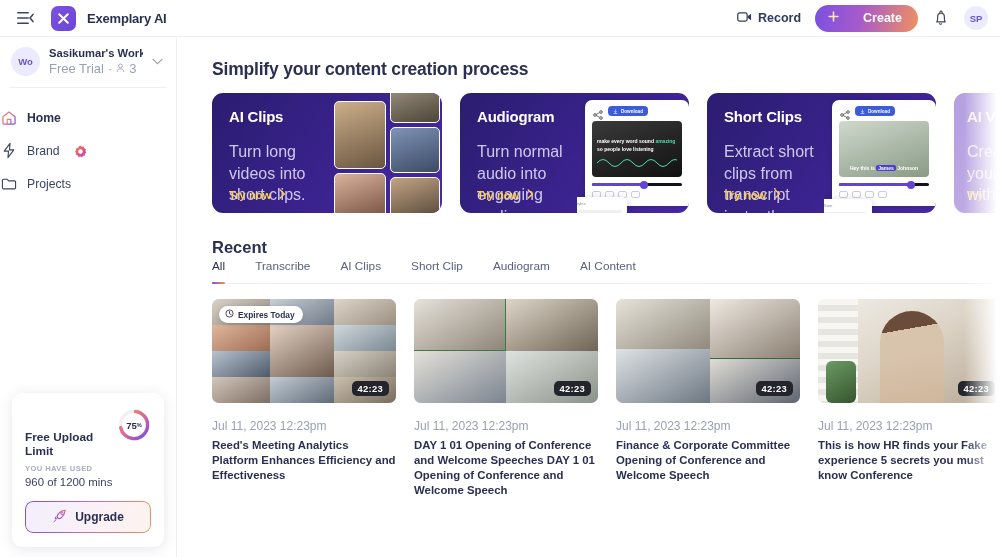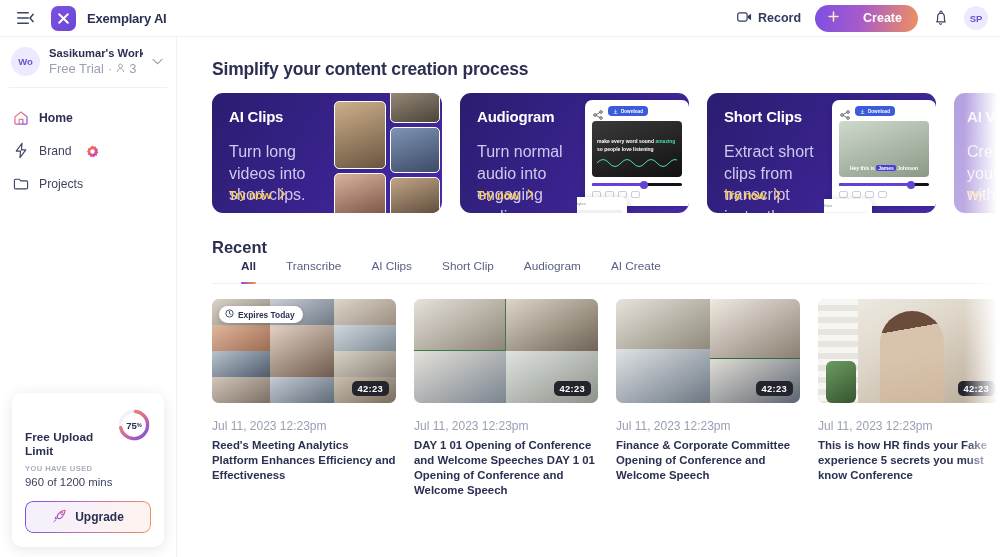--- a/index.html
+++ b/index.html
@@ -91,21 +91,21 @@
   .ws-sub {
     font-size: 13px; color: #9aa0b4; margin-top: 2px;
     display: flex; align-items: center; gap: 4px;
   }
   .ws-chev { color: #9aa0b4; font-size: 10px; padding-right: 3px;}
   .ws-divider { height: 1px; background: #eef0f6; margin: 1px 9px 0 9px; }
 
   .nav { margin-top: 13px; }
   .nav-item {
     display: flex; align-items: center; gap: 10px;
-    height: 33px; padding: 0 12px;
+    height: 33px; padding: 0 0;
     cursor: pointer;
   }
   .nav-label { font-size: 12.2px; color: #3d4360; }
   .nav-item.active .nav-label { font-weight: 700; color: #2b3052; }
   .nav-icon { width: 17px; height: 17px; display:flex; align-items:center; justify-content:center; flex:none;}
   .brand-badge { width: 13px; height: 13px; margin-left: 4px; flex:none;}
 
   
   .limit-card {
     position: absolute; left: 12px; bottom: 10px;
@@ -246,21 +246,21 @@
     position: absolute; top: 222px; left: 35px;
     display: flex; gap: 30px;
     border-bottom: 1px solid #edeff5; width: 788px;
     padding-bottom: 0;
   }
   .tab {
     position: relative; padding-bottom: 10px;
     font-size: 11.8px; color: #5a6080; cursor: pointer;
     white-space: nowrap;
   }
-  .tab.active { color: #2b3052; font-weight: 700; margin-left: 29px; }
+  .tab.active { color: #2b3052; font-weight: 400; }
   .tab.active::after {
     content: ""; position: absolute; left: 0; right: 0; bottom: -1px; height: 2.5px;
     border-radius: 2px;
     background: linear-gradient(90deg,#7b4fe3 0%,#d4796f 60%,#f0915e 100%);
   }
 
   
   .vgrid {
     position: absolute; top: 262px; left: 35px;
     display: flex; gap: 18px;
@@ -619,21 +619,21 @@
   </div>
 
   <div class="recent-title">Recent</div>
 
   <div class="tabs">
     <div class="tab active">All</div>
     <div class="tab">Transcribe</div>
     <div class="tab">AI Clips</div>
     <div class="tab">Short Clip</div>
     <div class="tab">Audiogram</div>
-    <div class="tab">AI Create</div>
+    <div class="tab">AI Content</div>
   </div>
 
   <div class="vgrid">
 
     <div class="vcard">
       <div class="vthumb">
         <div class="tile" style="left:0;top:0;width:58px;height:26px;background:linear-gradient(150deg,#d9d3c9,#8d8577);"></div>
         <div class="tile" style="left:58px;top:0;width:64px;height:26px;background:linear-gradient(150deg,#c9cfd6,#6f7a87);"></div>
         <div class="tile" style="left:122px;top:0;width:62px;height:26px;background:linear-gradient(150deg,#ded6cb,#9b8f80);"></div>
         <div class="tile" style="left:0;top:26px;width:58px;height:26px;background:linear-gradient(150deg,#e0b79e,#9d6c52);"></div>

